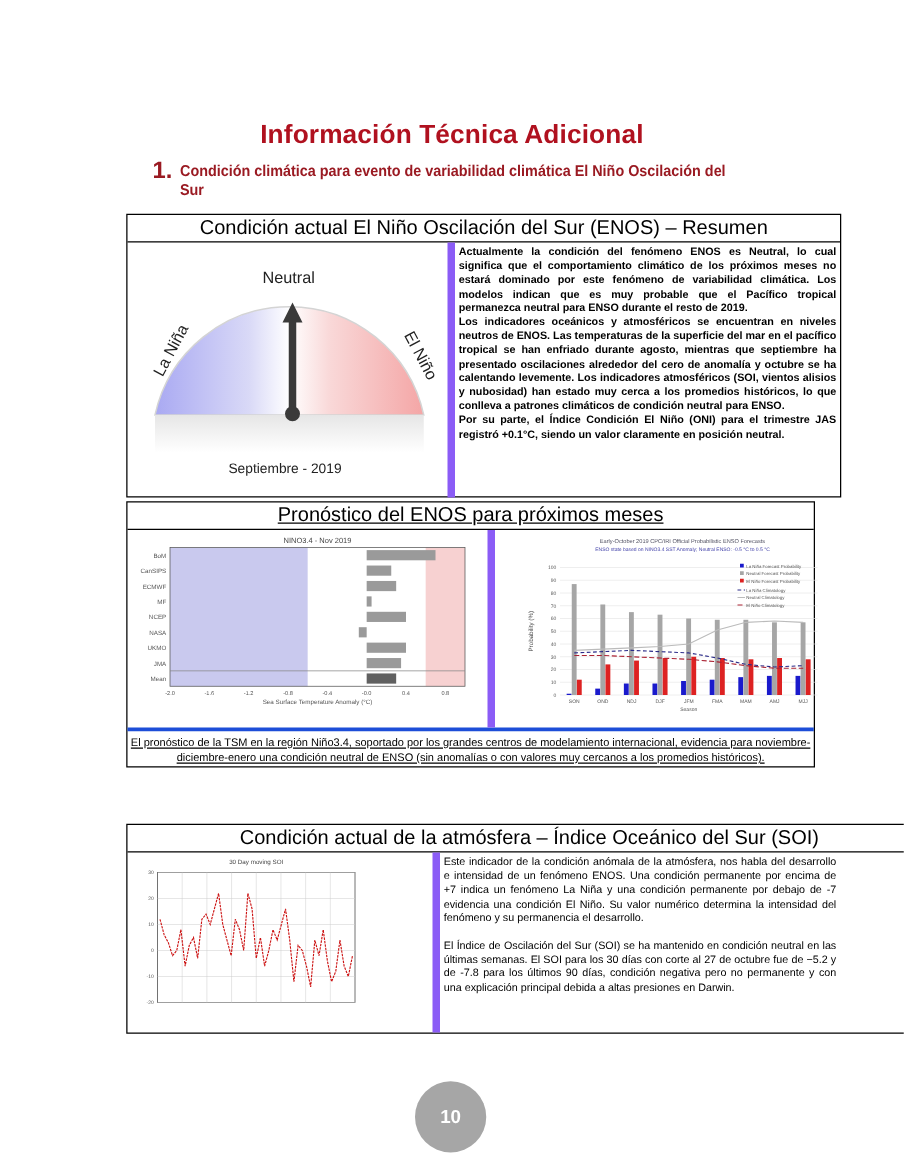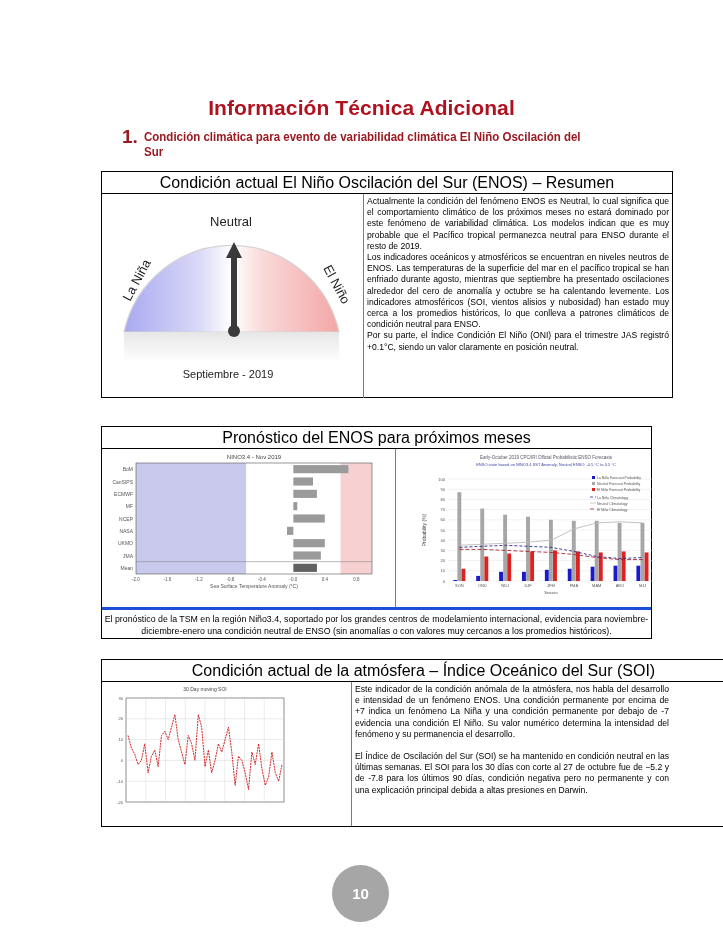--- a/index.html
+++ b/index.html
@@ -16,32 +16,32 @@
   }
   .section-heading .num { font-size: 19px; font-weight: bold; margin-right: 6px; line-height: 19px; }
   .section-heading .txt { font-size: 12.5px; font-weight: bold; line-height: 15px; padding-top: 3px; transform: scaleX(0.92); transform-origin: left top; }
 
   .box { position: absolute; border: 1px solid #000; background: #fff; }
   .box-header {
     height: 22px; border-bottom: 1px solid #000; text-align: center;
     font-size: 16px; line-height: 21px; font-weight: normal;
   }
   .box-body { display: flex; }
-  .cell-left { border-right: 1px solid #8b5cf6; position: relative; }
+  .cell-left { border-right: 6px solid #8b5cf6; position: relative; }
   .cell-right { font-size: 8.6px; line-height: 11.2px; text-align: justify; padding: 2px 3px 2px 3px; }
   .cell-right p { margin: 0; }
   .cell-right .gap { height: 11px; }
 
   
   #box-enos { left: 101px; top: 171px; width: 572px; height: 227px; }
   #box-enos .cell-left { width: 262px; height: 204px; }
-  #box-enos .cell-right { width: 308px; }
+  #box-enos .cell-right { width: 308px; font-weight: bold; }
 
   
-  #box-forecast { left: 101px; top: 426px; width: 551px; height: 213px; }
+  #box-forecast { left: 101px; top: 401px; width: 551px; height: 213px; text-decoration: underline; }
   #box-forecast .cell-left { width: 294px; height: 158px; }
   #box-forecast .cell-right-chart { width: 276px; height: 158px; position: relative; }
   .caption {
     border-top: 3px solid #1d4ed8; font-size: 8.8px; line-height: 12px; text-align: center;
     padding: 3px 2px 0 2px; height: 31px;
   }
 
   
   #box-soi { left: 101px; top: 637px; width: 645px; height: 168px; margin-top: 22px; }
   #box-soi .cell-left { width: 250px; height: 144px; }

